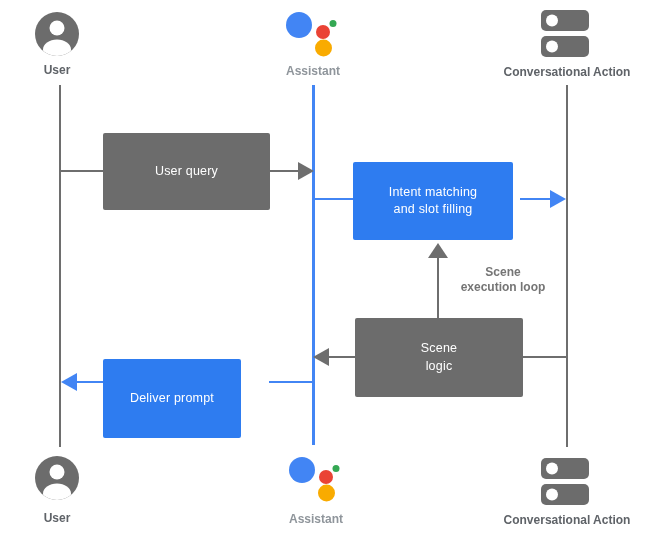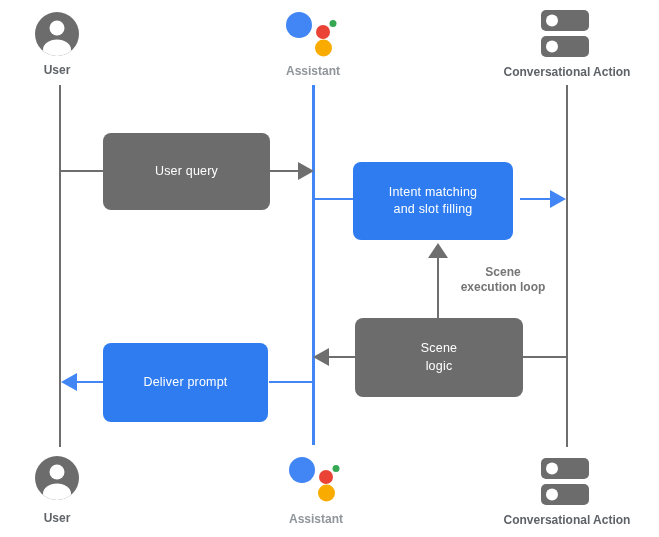--- a/index.html
+++ b/index.html
@@ -15,21 +15,21 @@
   .hline.blue{background:#4285f4;}
   
   .arrow{position:absolute;width:0;height:0;}
   .arrow.right{border-top:9px solid transparent;border-bottom:9px solid transparent;border-left:16px solid #6e6e6e;}
   .arrow.right.blue{border-left-color:#4285f4;}
   .arrow.left{border-top:9px solid transparent;border-bottom:9px solid transparent;border-right:16px solid #6e6e6e;}
   .arrow.left.blue{border-right-color:#4285f4;}
   .arrow.up{border-left:10px solid transparent;border-right:10px solid transparent;border-bottom:15px solid #6e6e6e;}
   
   .box{
-    position:absolute;border-radius:8px;color:#ffffff;
+    position:absolute;border-radius:2px;color:#ffffff;
     display:flex;align-items:center;justify-content:center;text-align:center;
     font-size:12.5px;line-height:1.4;white-space:pre-line;letter-spacing:.2px;
   }
   .box.gray{background:#6c6c6c;}
   .box.blue{background:#2e7cf0;}
   
   .actor-label{
     position:absolute;width:140px;text-align:center;
     font-size:12px;font-weight:bold;color:#5f6368;
   }
@@ -101,21 +101,21 @@
   <div class="note" style="left:441px;top:265px;">Scene
 execution loop</div>
 
   <div class="hline" style="left:523px;top:356px;width:44px;"></div>
   <div class="box gray" style="left:355px;top:318px;width:168px;height:79px;">Scene
 logic</div>
   <div class="hline" style="left:329px;top:356px;width:26px;"></div>
   <div class="arrow left" style="left:313px;top:348px;"></div>
 
   <div class="hline blue" style="left:269px;top:381px;width:45px;"></div>
-  <div class="box blue" style="left:103px;top:343px;width:165px;height:79px;">Deliver prompt</div>
+  <div class="box blue" style="left:103px;top:359px;width:138px;height:79px;">Deliver prompt</div>
   <div class="hline blue" style="left:77px;top:381px;width:26px;"></div>
   <div class="arrow left blue" style="left:61px;top:373px;"></div>
 
   <div class="abs" style="left:35px;top:456px;">
     <svg width="44" height="44" viewBox="0 0 44 44">
       <defs>
           <clipPath id="uclipB">
             <circle cx="22" cy="22" r="22"></circle>
           </clipPath>
         </defs>

